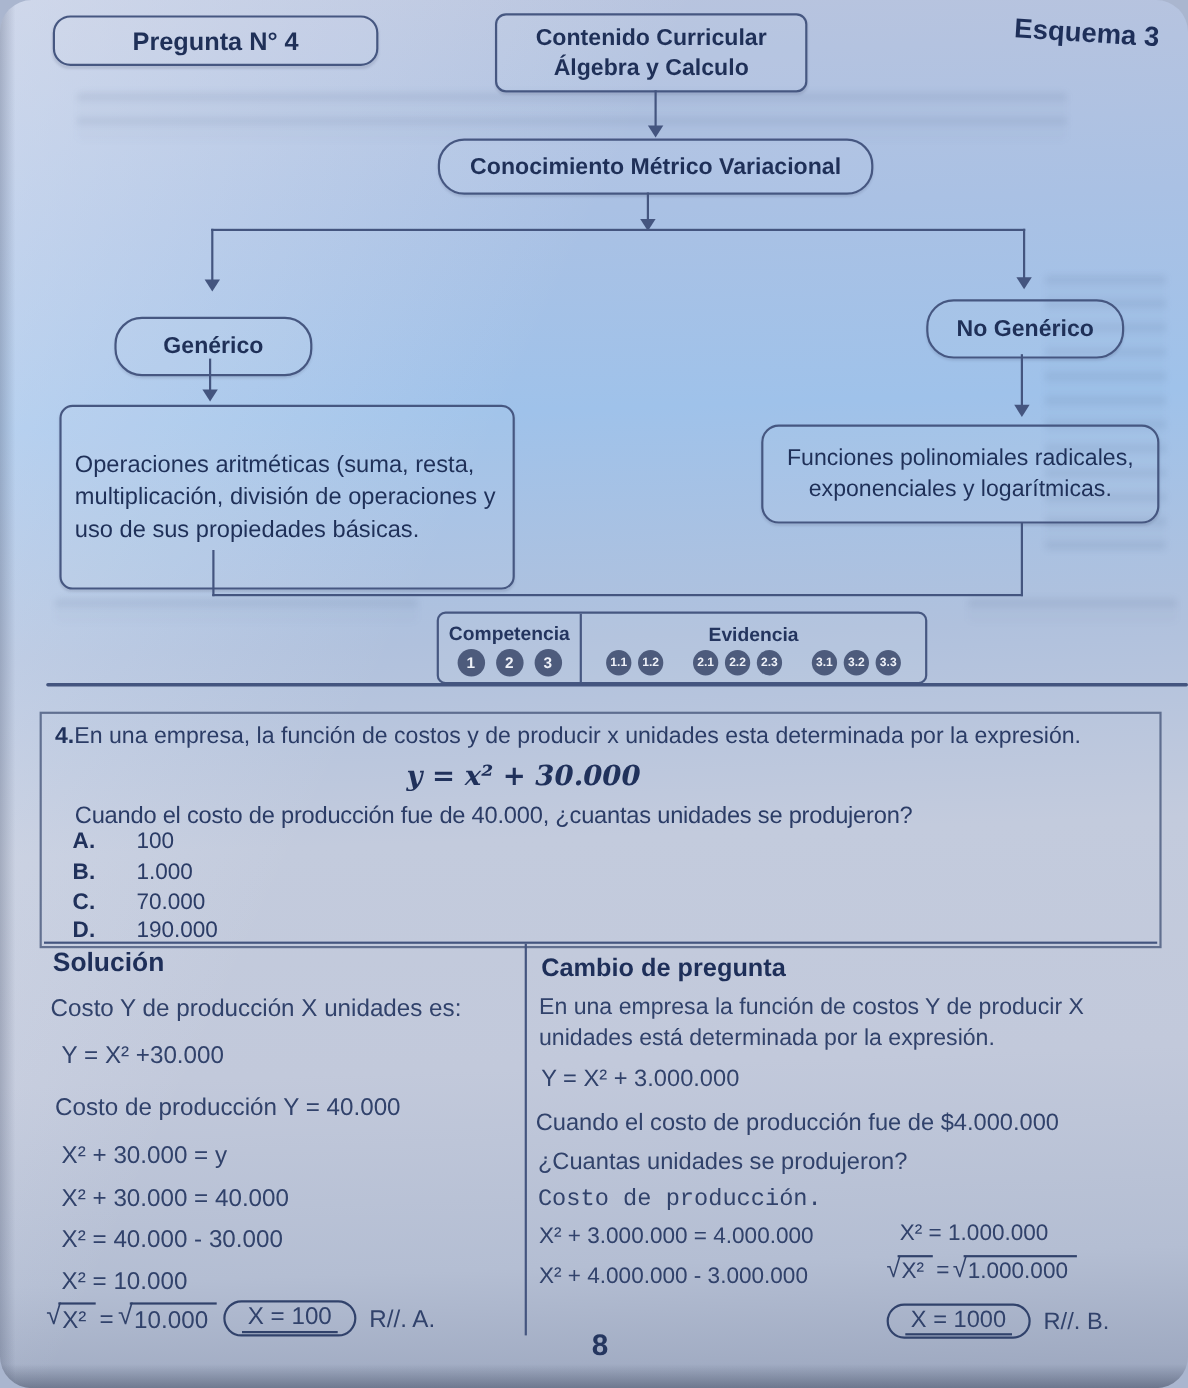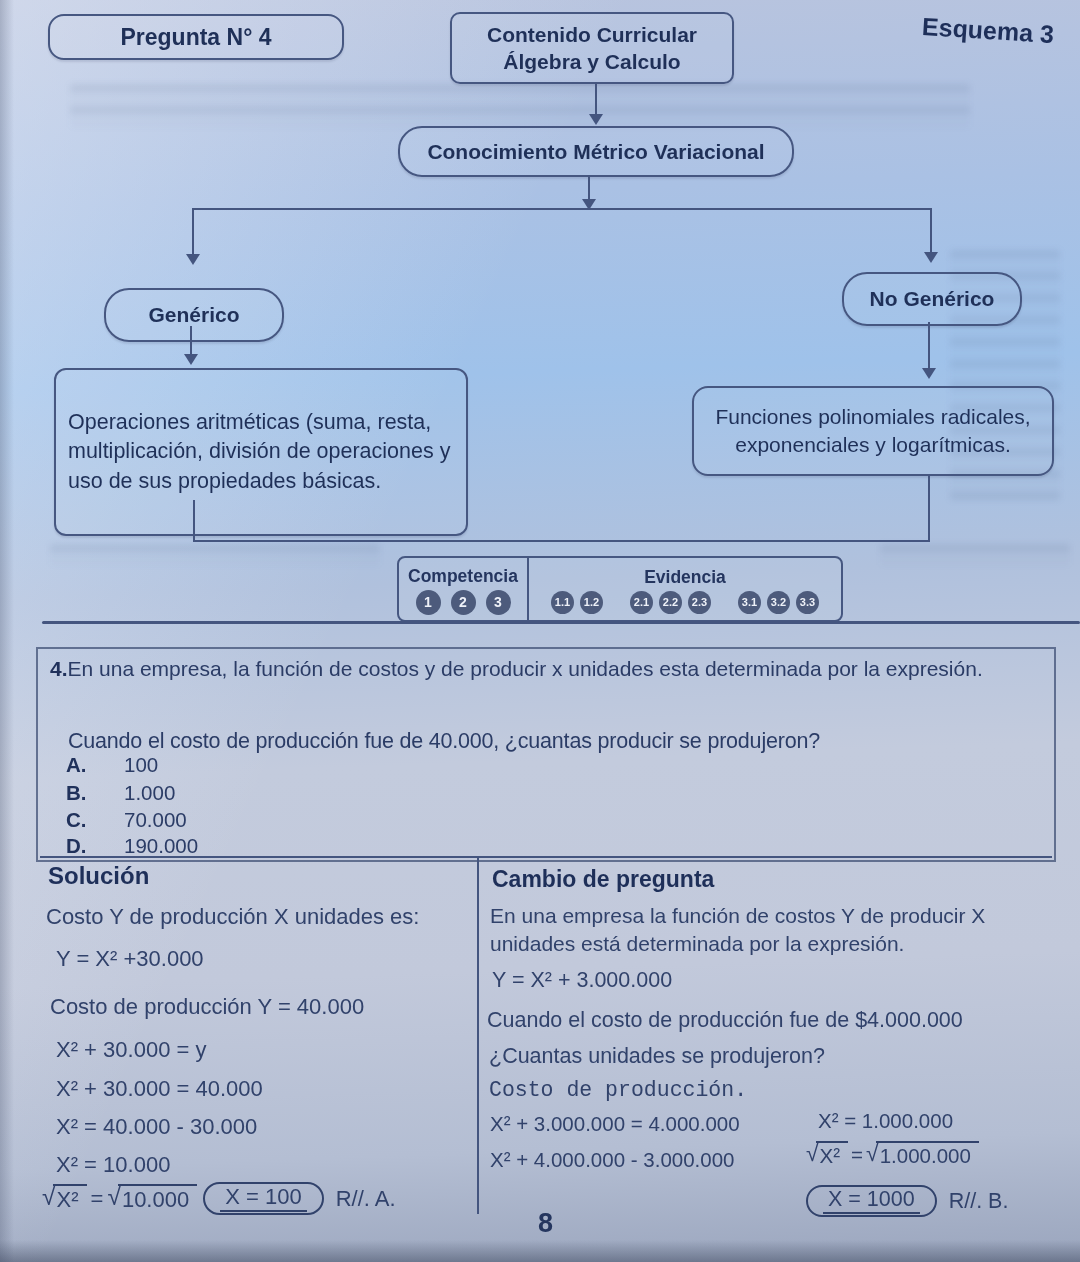--- a/index.html
+++ b/index.html
@@ -9,20 +9,21 @@
     background:#aab6cf;
     -webkit-font-smoothing:antialiased;
   }
   .page{
     position:relative;width:1080px;height:1262px;overflow:hidden;
     background:
       linear-gradient(115deg, rgba(235,240,250,0.45) 0%, rgba(255,255,255,0) 38%),
       linear-gradient(178deg,#b9c4de 0%, #aac1e4 16%, #9fc2ea 30%, #b0c1dd 46%,
                       #c3cbdd 60%, #c2c9db 76%, #b4bed3 90%, #9aa5bd 100%);
     color:#2a3b66;
+    border-radius:29px;
   }
   .page::after{ 
     content:"";position:absolute;left:0;right:0;bottom:0;height:22px;
     background:linear-gradient(to top, rgba(62,72,94,0.5), rgba(62,72,94,0));
     pointer-events:none;
   }
   .page::before{ 
     content:"";position:absolute;left:0;top:0;bottom:0;width:14px;
     background:linear-gradient(to right, rgba(62,72,98,0.28), rgba(62,72,98,0));
     pointer-events:none;z-index:5;
@@ -172,21 +173,22 @@
       </div>
     </div>
   </div>
 
   <div class="sep"></div>
 
   <div class="qbox">
     <div class="qline1">
       <b>4.</b><span>En una empresa, la función de costos y de producir x unidades esta determinada por la expresión.</span>
     </div>
-    <div class="qprompt">Cuando el costo de producción fue de 40.000, ¿cuantas producir se produjeron?</div>
+    <div class="qformula">y = x² + 30.000</div>
+    <div class="qprompt">Cuando el costo de producción fue de 40.000, ¿cuantas unidades se produjeron?</div>
 
     <div class="opt" style="top:104px;">
       <span class="letter">A.</span>
       <span>100</span>
     </div>
     <div class="opt" style="top:132px;">
       <span class="letter">B.</span>
       <span>1.000</span>
     </div>
     <div class="opt" style="top:159px;">

